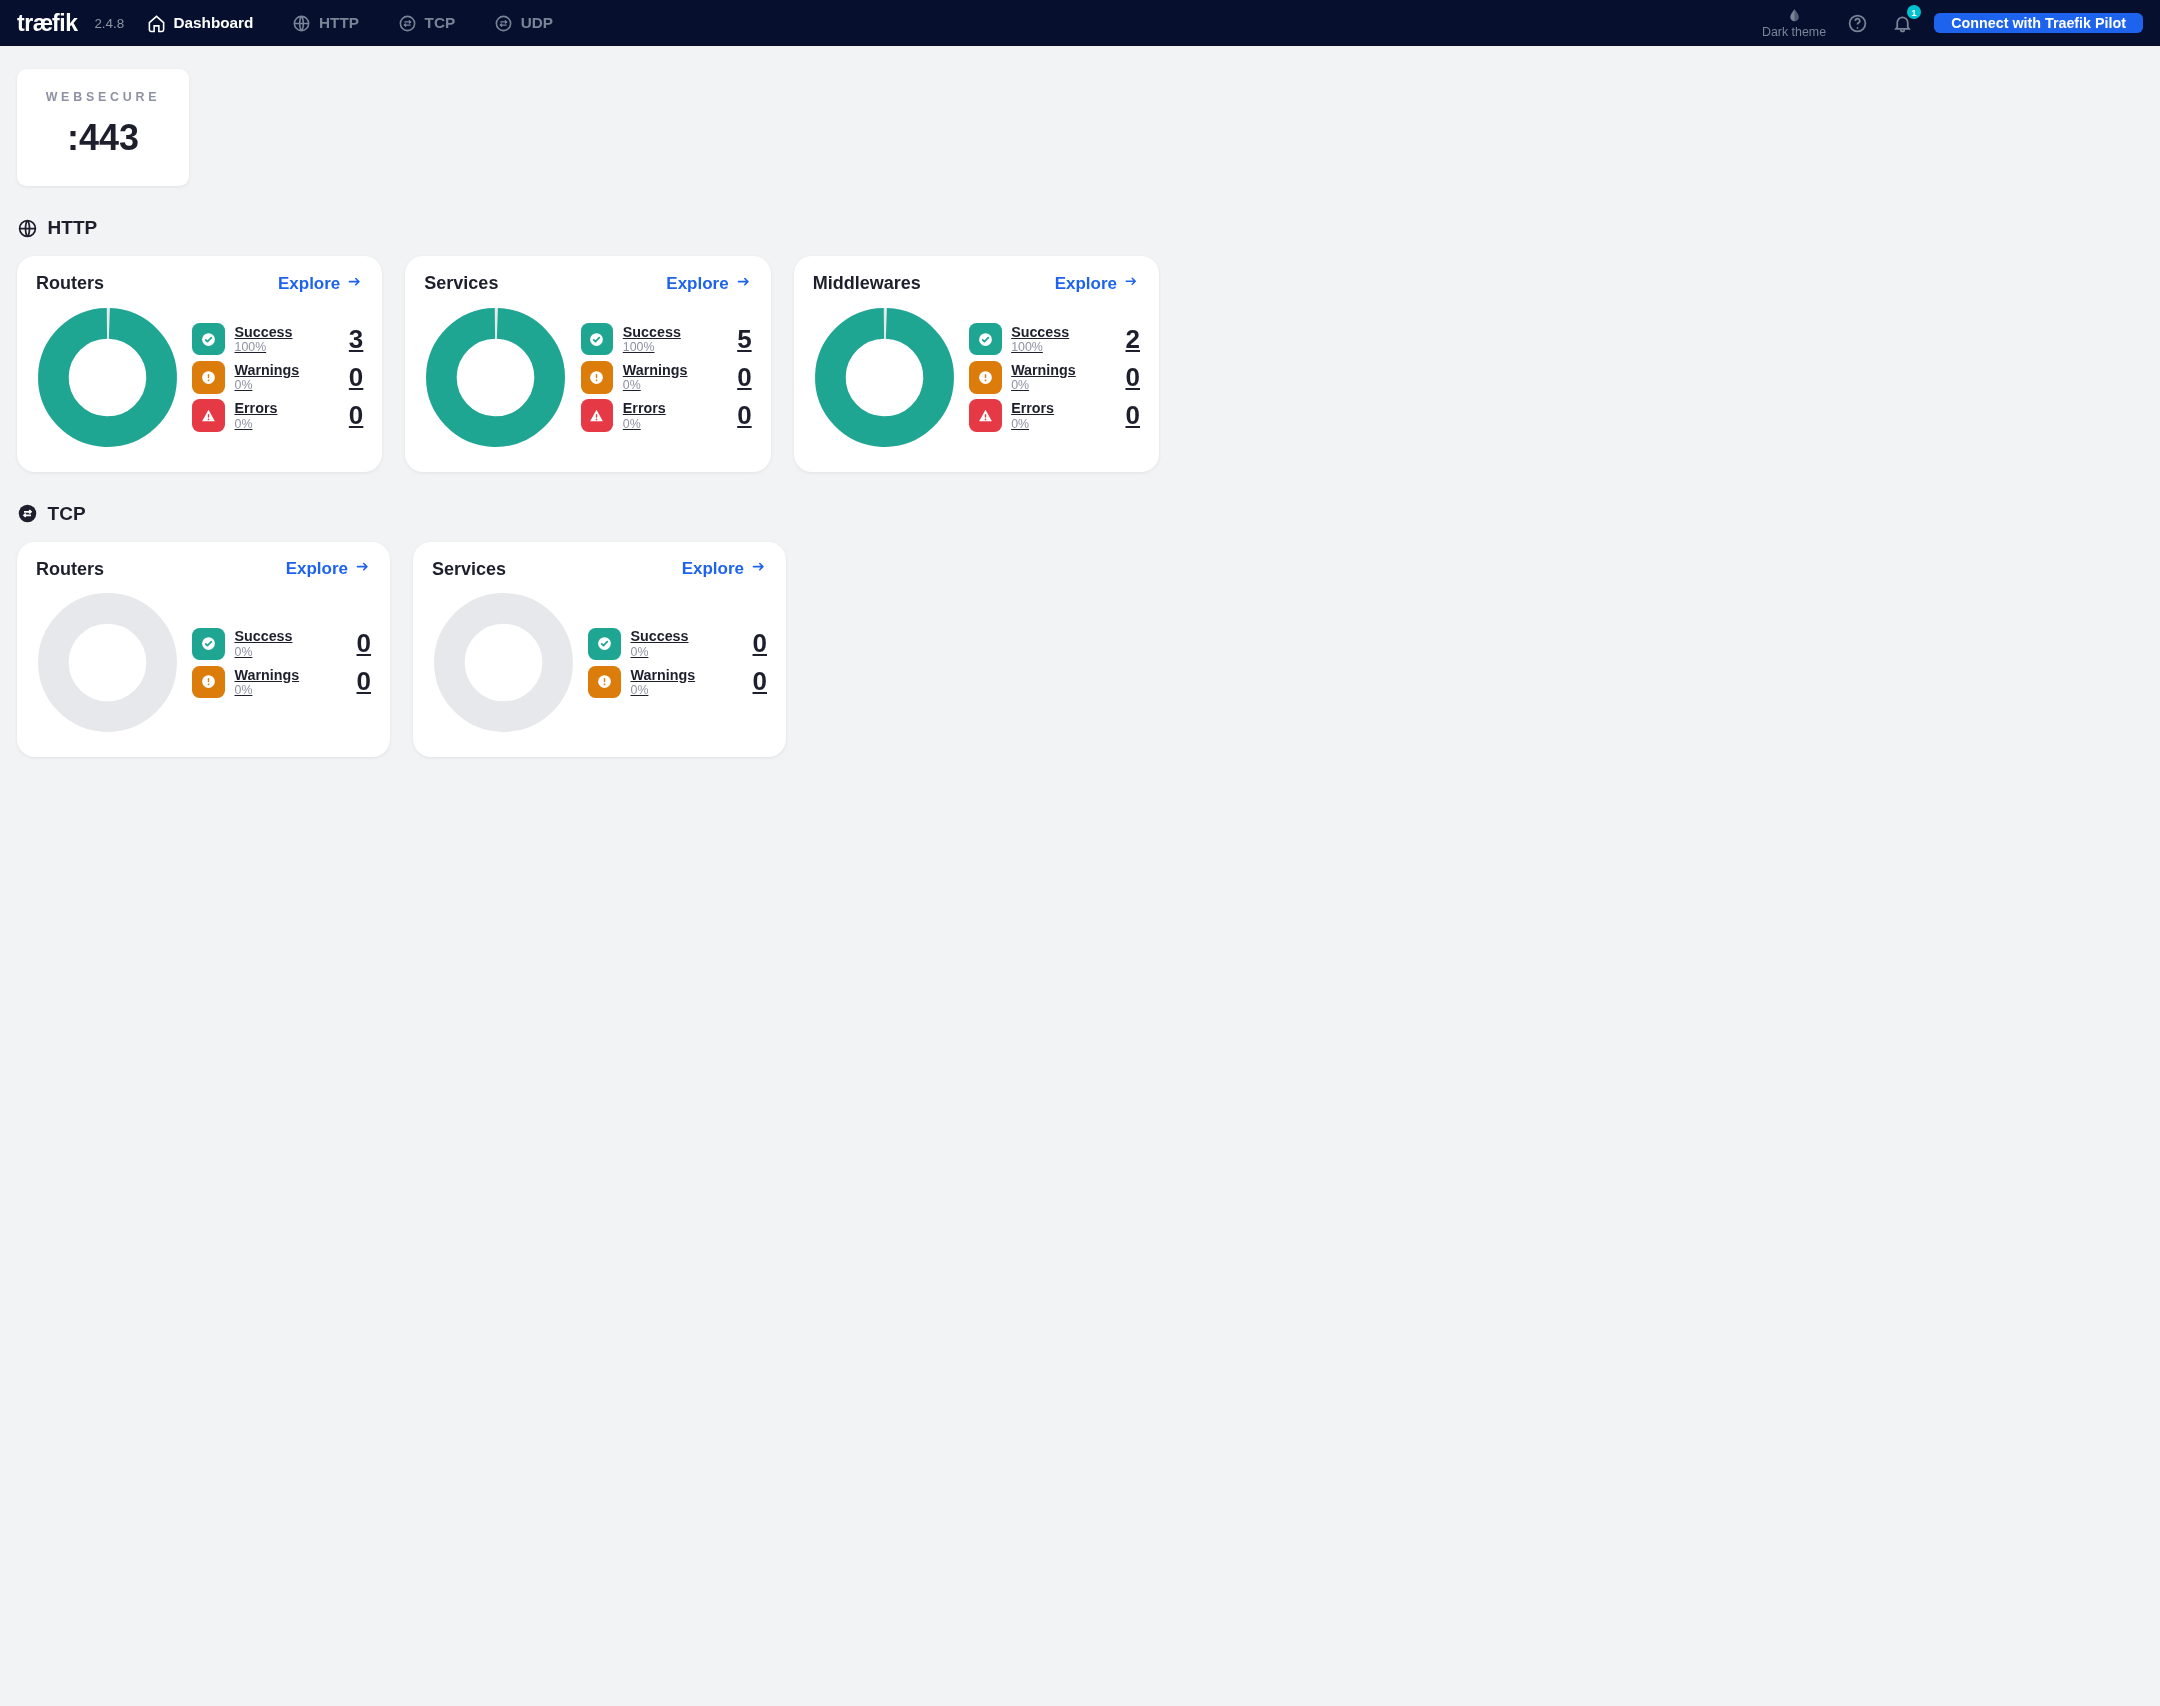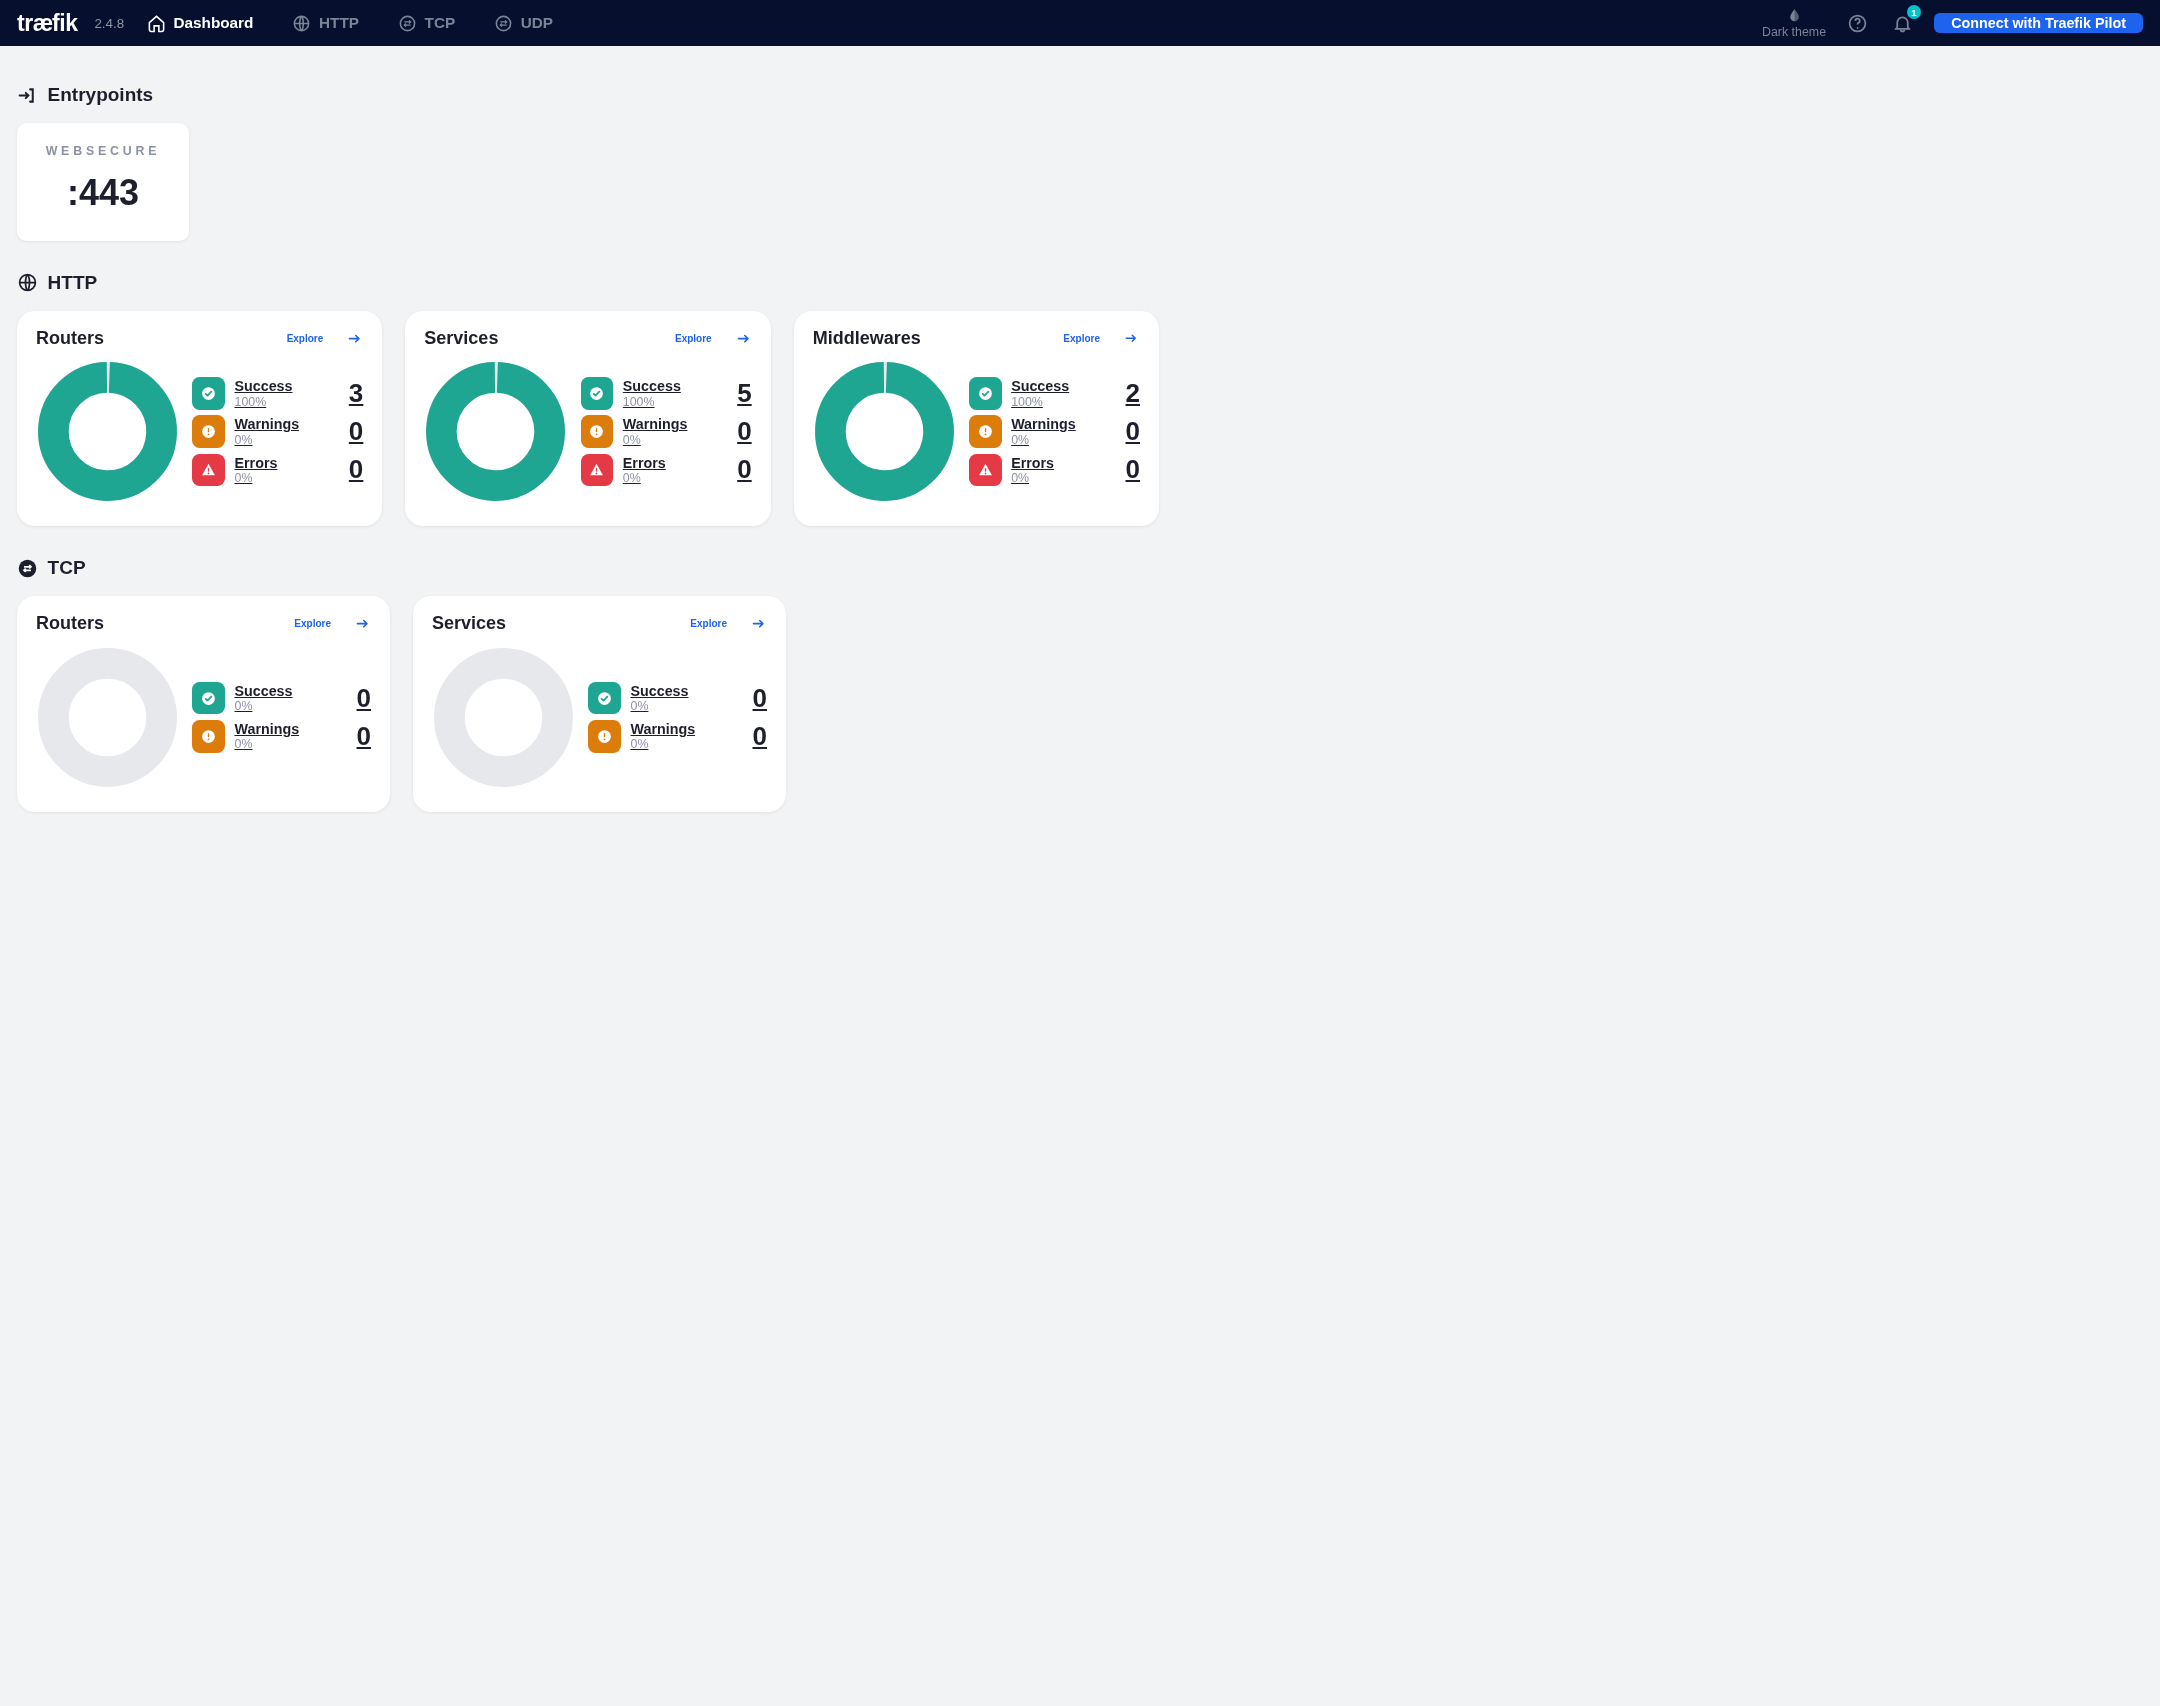--- a/index.html
+++ b/index.html
@@ -66,21 +66,21 @@
   .stat-card {
     background: var(--card);
     border-radius:18px;
     box-shadow: 0 1px 3.8px rgba(0,0,0,0.07);
     flex: 1;
     max-width: 373px;
     padding: 17px 19px 23px;
   }
   .card-title-row { display:flex; justify-content:space-between; align-items:center; margin-bottom:11.5px; }
   .card-title { font-size:18px; font-weight:800; }
-  .explore { color: var(--blue); font-weight:700; font-size:10px; display:flex; align-items:center; gap:23px; cursor:pointer; }
+  .explore { color: var(--blue); font-weight:700; font-size:17px; display:flex; align-items:flex-start; gap:6px; cursor:pointer; }
   .explore svg { width:17px; height:15.3px; }
 
   .card-body { display:flex; align-items:center; gap:13.4px; }
   .donut { width:143px; height:143px; flex-shrink:0; }
   .stats-col { flex:1; display:flex; flex-direction:column; gap:5.7px; }
   .stat-row { display:flex; align-items:center; gap:9.6px;text-decoration:underline; }
   .stat-ico { width:32.5px; height:32.5px; border-radius:7.6px; display:flex; align-items:center; justify-content:center; flex-shrink:0; }
   .stat-ico.success { background: var(--teal); }
   .stat-ico.warn { background: var(--orange); }
   .stat-ico.err { background: var(--red); }
@@ -200,26 +200,20 @@
     <svg width="21" height="21" viewBox="0 0 22 22">
         <use href="#i-bell"></use>
       </svg>
     <span class="badge">1</span>
   </button>
   <button class="pilot-btn">Connect with Traefik Pilot</button>
 </header>
 
 <main>
 
-  <div class="section-head">
-    <svg viewBox="0 0 22 22" width="21" height="21">
-        <use href="#i-login"></use>
-      </svg>
-    <span>Entrypoints</span>
-  </div>
   <div class="entry-row">
     <div class="entry-card">
       <div class="entry-name">WEBSECURE</div>
       <div class="entry-port">:443</div>
     </div>
   </div>
 
   <div class="section-head">
     <svg viewBox="0 0 22 22" width="21" height="21">
         <use href="#i-globe"></use>

